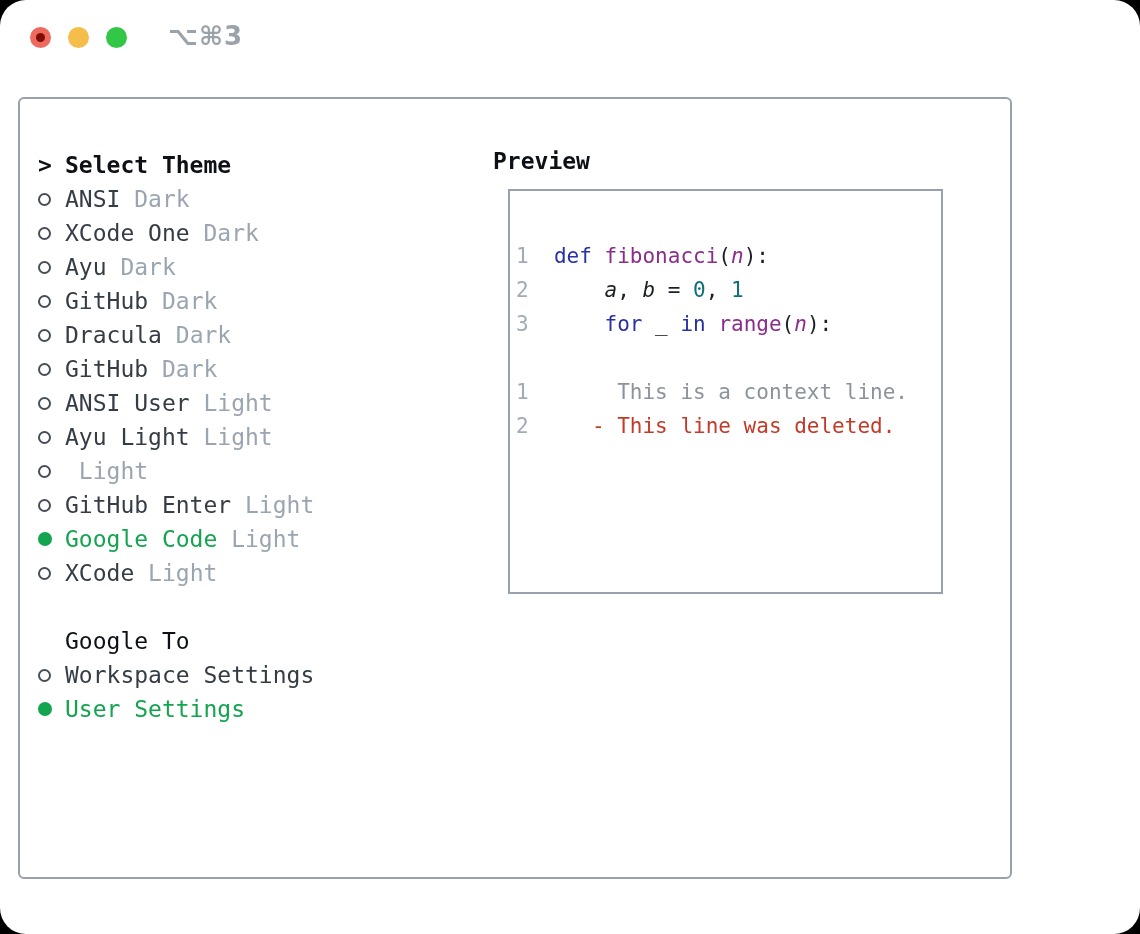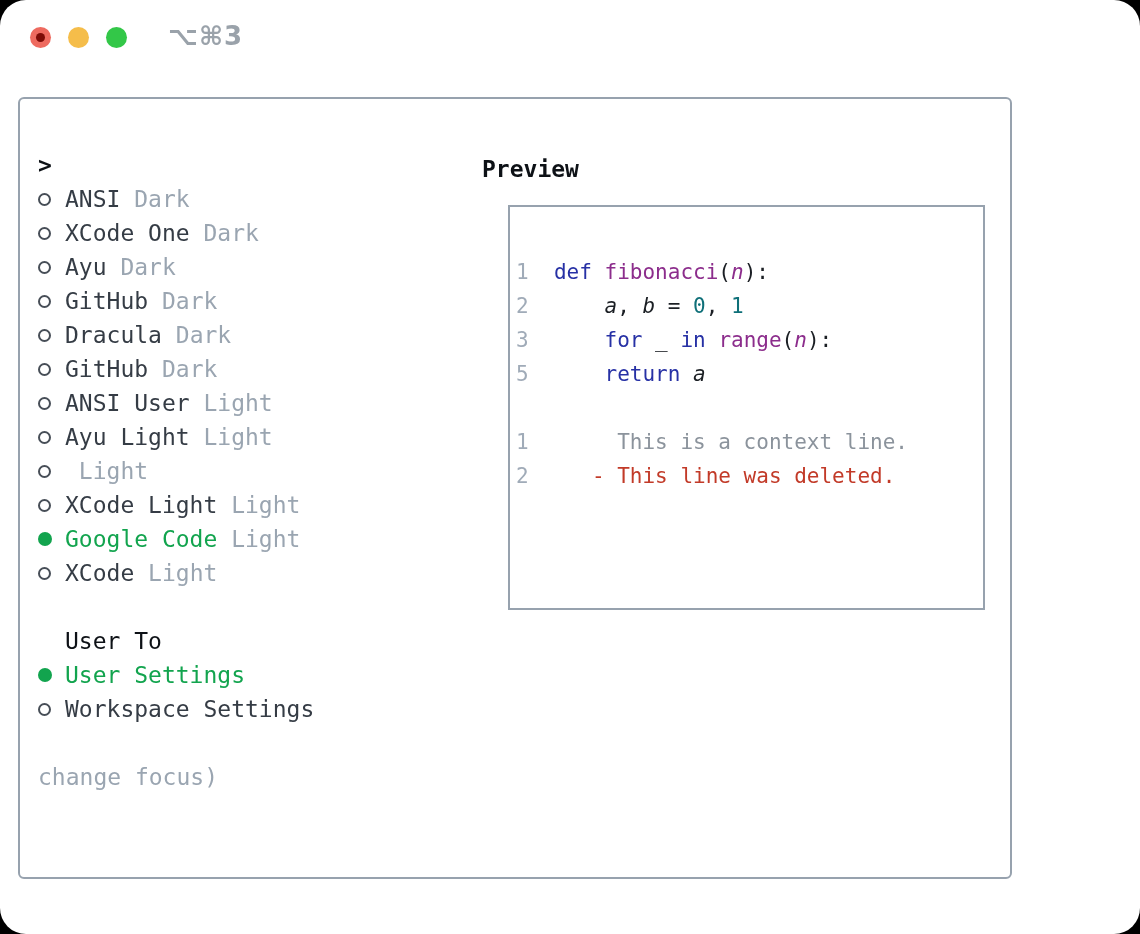--- a/index.html
+++ b/index.html
@@ -21,22 +21,22 @@
   .bullet-area{width:27px;flex:0 0 27px;display:flex;align-items:center}
   .prompt,.heading{font-weight:bold;color:var(--heading)}
   .radio{width:13px;height:13px;border:2px solid var(--radio_ring);border-radius:50%;box-sizing:border-box}
   .radio.selected{width:14px;height:14px;border:none;background:var(--selected_green)}
   .item-name{color:var(--item_text)}
   .item-name.selected{color:var(--selected_green)}
   .item-variant{color:var(--muted);margin-left:.602em}
   .apply-title{color:var(--heading)}
   .muted{color:var(--muted)}
   
-  .preview-title-row{position:absolute;left:462px;top:49px;height:34px;display:flex;align-items:flex-end;font-size:23px}
-  .preview-box{position:absolute;left:488px;top:106px;width:477px;height:405px;border:2px solid var(--border);
+  .preview-title-row{position:absolute;left:473px;top:49px;height:34px;display:flex;align-items:flex-start;font-size:23px}
+  .preview-box{position:absolute;left:488px;top:90px;width:435px;height:405px;border:2px solid var(--border);
                box-sizing:border-box;background:#fff}
   #code{position:absolute;left:6px;top:48px}
   .code-line{height:34px;line-height:34px;white-space:pre;font-size:21px}
   .tok-num{color:var(--line_number)}
   .tok-kw{color:var(--keyword)}
   .tok-fn{color:var(--function)}
   .tok-param{color:var(--function);font-style:italic}
   .tok-lit{color:var(--literal)}
   .tok-var{color:var(--plain);font-style:italic}
   .tok-pl{color:var(--plain)}
@@ -56,59 +56,56 @@
     <span class="dot yellow"></span>
     <span class="dot green"></span>
     <span class="shortcut">⌥⌘3</span>
   </div>
 
   <div class="panel">
 
     <div id="left-col">
       <div class="row">
         <span class="bullet-area prompt">&gt;</span>
+        <span class="heading">Select Theme</span>
       </div>
       <div id="theme-items">
           <div class="row"><span class="bullet-area"><span class="radio"></span></span><span class="item-name">ANSI</span><span class="item-variant">Dark</span></div>
           <div class="row"><span class="bullet-area"><span class="radio"></span></span><span class="item-name">XCode One</span><span class="item-variant">Dark</span></div>
           <div class="row"><span class="bullet-area"><span class="radio"></span></span><span class="item-name">Ayu</span><span class="item-variant">Dark</span></div>
           <div class="row"><span class="bullet-area"><span class="radio"></span></span><span class="item-name">GitHub</span><span class="item-variant">Dark</span></div>
           <div class="row"><span class="bullet-area"><span class="radio"></span></span><span class="item-name">Dracula</span><span class="item-variant">Dark</span></div>
           <div class="row"><span class="bullet-area"><span class="radio"></span></span><span class="item-name">GitHub</span><span class="item-variant">Dark</span></div>
           <div class="row"><span class="bullet-area"><span class="radio"></span></span><span class="item-name">ANSI User</span><span class="item-variant">Light</span></div>
           <div class="row"><span class="bullet-area"><span class="radio"></span></span><span class="item-name">Ayu Light</span><span class="item-variant">Light</span></div>
           <div class="row"><span class="bullet-area"><span class="radio"></span></span><span class="item-variant">Light</span></div>
-          <div class="row"><span class="bullet-area"><span class="radio"></span></span><span class="item-name">XCode Light</span><span class="item-variant">Light</span></div>
+          <div class="row"><span class="bullet-area"><span class="radio"></span></span><span class="item-name">GitHub Enter</span><span class="item-variant">Light</span></div>
           <div class="row"><span class="bullet-area"><span class="radio selected"></span></span><span class="item-name selected">Google Code</span><span class="item-variant">Light</span></div>
           <div class="row"><span class="bullet-area"><span class="radio"></span></span><span class="item-name">XCode</span><span class="item-variant">Light</span></div>
         </div>
       <div class="row"></div>
       <div class="row">
         <span class="bullet-area"></span>
-        <span class="apply-title">User To</span>
+        <span class="apply-title">Google To</span>
       </div>
       <div id="apply-items">
+          <div class="row"><span class="bullet-area"><span class="radio"></span></span><span class="item-name">Workspace Settings</span></div>
           <div class="row"><span class="bullet-area"><span class="radio selected"></span></span><span class="item-name selected">User Settings</span></div>
-          <div class="row"><span class="bullet-area"><span class="radio"></span></span><span class="item-name">Workspace Settings</span></div>
         </div>
       <div class="row"></div>
-      <div class="row">
-        <span class="muted">change focus)</span>
-      </div>
     </div>
 
     <div class="preview-title-row">
       <span class="heading">Preview</span>
     </div>
     <div class="preview-box">
       <div id="code">
           <div class="code-line"><span class="tok-num">1</span><span class="tok-pl">  </span><span class="tok-kw">def</span><span class="tok-pl"> </span><span class="tok-fn">fibonacci</span><span class="tok-pl">(</span><span class="tok-param">n</span><span class="tok-pl">):</span></div>
           <div class="code-line"><span class="tok-num">2</span><span class="tok-pl">      </span><span class="tok-var">a</span><span class="tok-pl">, </span><span class="tok-var">b</span><span class="tok-pl"> = </span><span class="tok-lit">0</span><span class="tok-pl">, </span><span class="tok-lit">1</span></div>
           <div class="code-line"><span class="tok-num">3</span><span class="tok-pl">      </span><span class="tok-kw">for</span><span class="tok-pl"> </span><span class="tok-var">_</span><span class="tok-pl"> </span><span class="tok-kw">in</span><span class="tok-pl"> </span><span class="tok-fn">range</span><span class="tok-pl">(</span><span class="tok-param">n</span><span class="tok-pl">):</span></div>
-          <div class="code-line"><span class="tok-num">5</span><span class="tok-pl">      </span><span class="tok-kw">return</span><span class="tok-pl"> </span><span class="tok-var">a</span></div>
           <div class="code-line"></div>
           <div class="code-line"><span class="tok-num">1</span><span class="tok-pl">       </span><span class="tok-ctx">This is a context line.</span></div>
           <div class="code-line"><span class="tok-num">2</span><span class="tok-pl">     </span><span class="tok-del">- This line was deleted.</span></div>
         </div>
     </div>
 
   </div>
 </div>
 
 </body></html>

